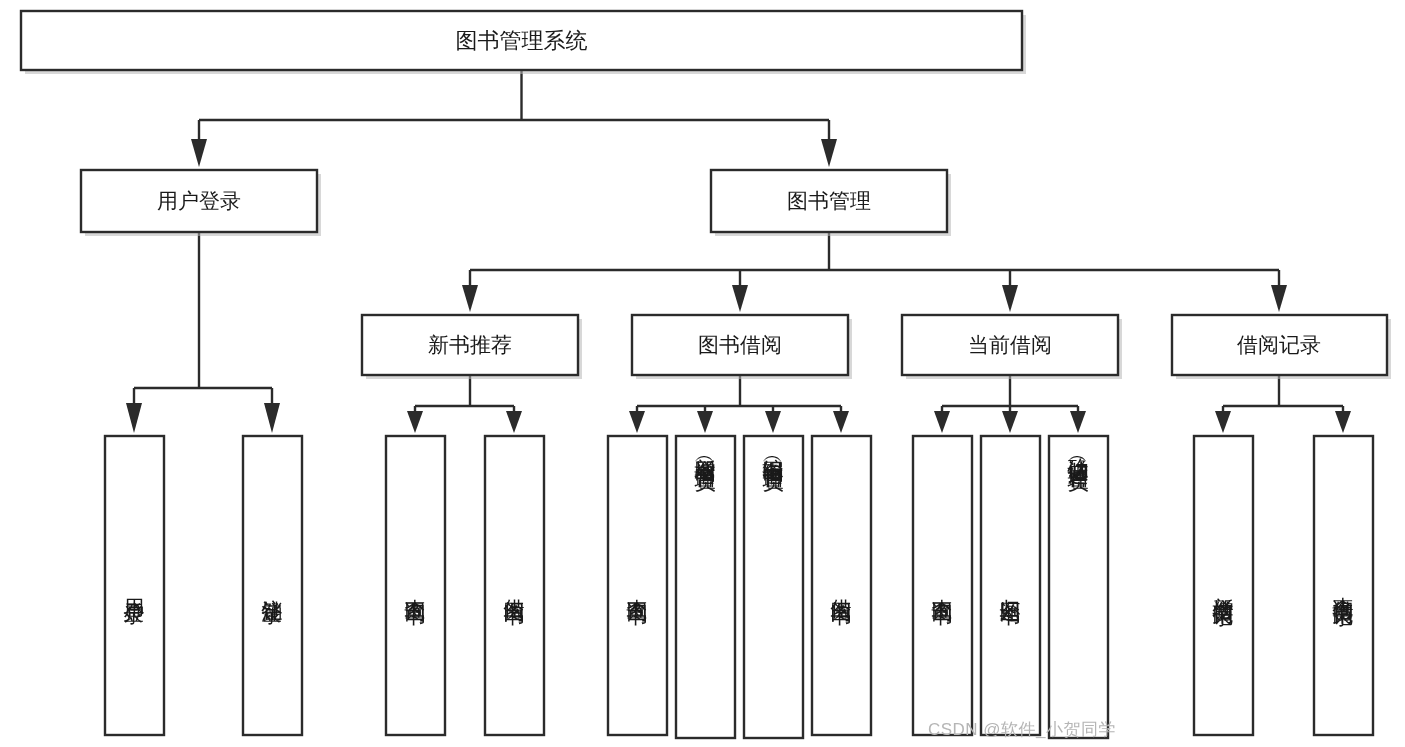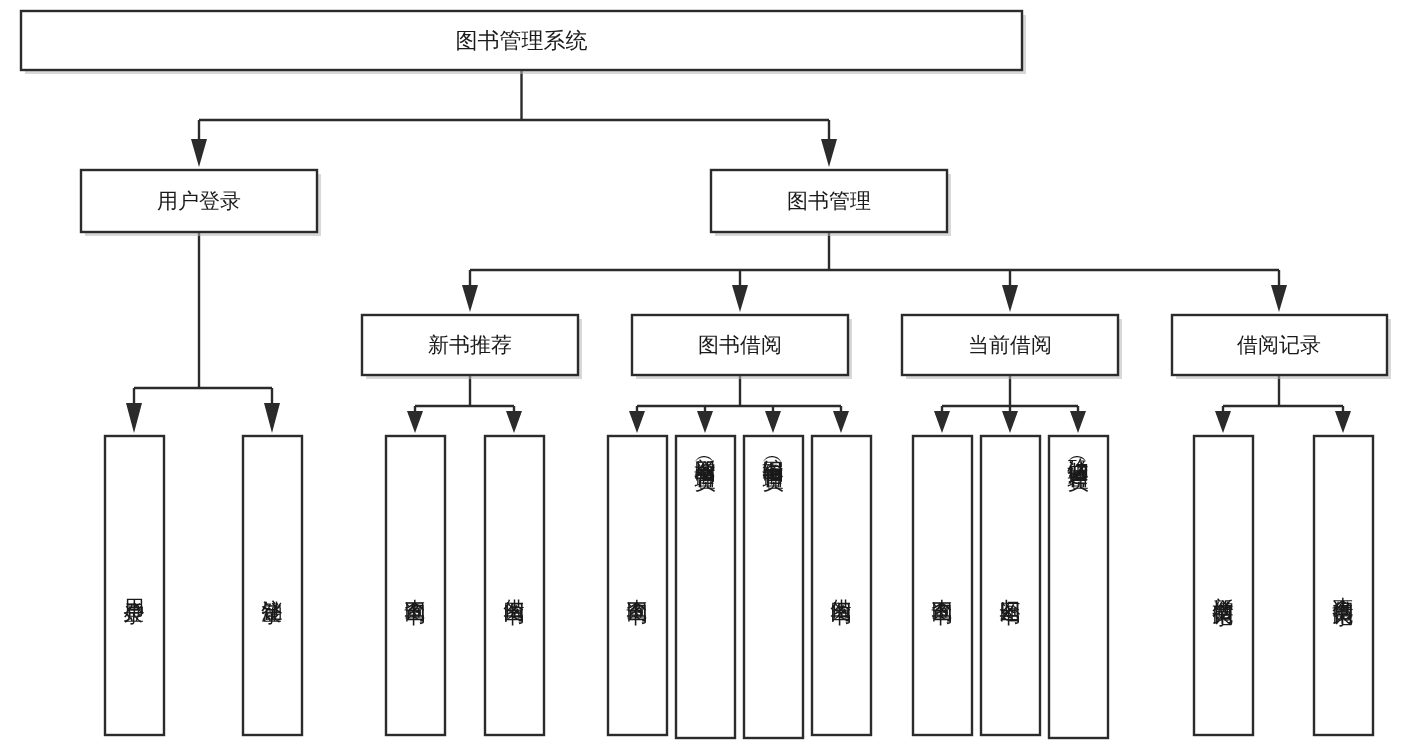--- a/index.html
+++ b/index.html
@@ -276,14 +276,15 @@
   </div>
 
   <div class="leaf-label-wrap" style="left:1194px; top:436px; width:59px; height:299px; align-items:center;">
     <span class="leaf-label">新增借阅记录</span>
   </div>
 
   <div class="leaf-label-wrap" style="left:1314px; top:436px; width:59px; height:299px; align-items:center;">
     <span class="leaf-label">查询借阅记录</span>
   </div>
 
+  <div class="watermark">CSDN @软件_小贺同学</div>
 
 </div>
 
 </body></html>

